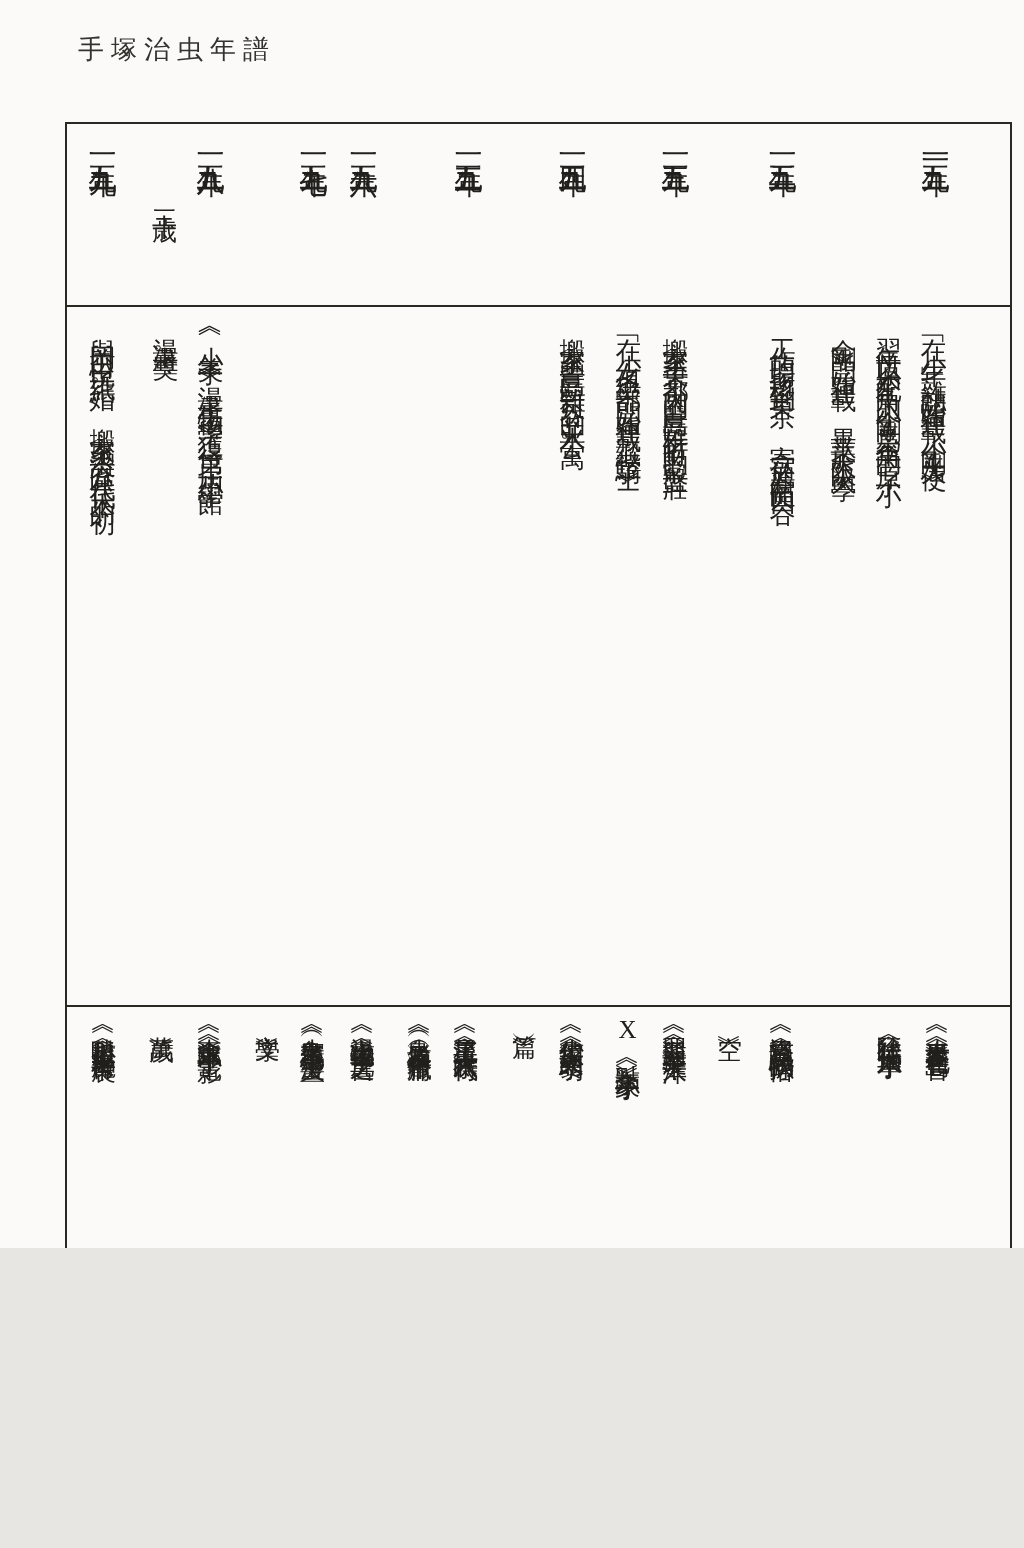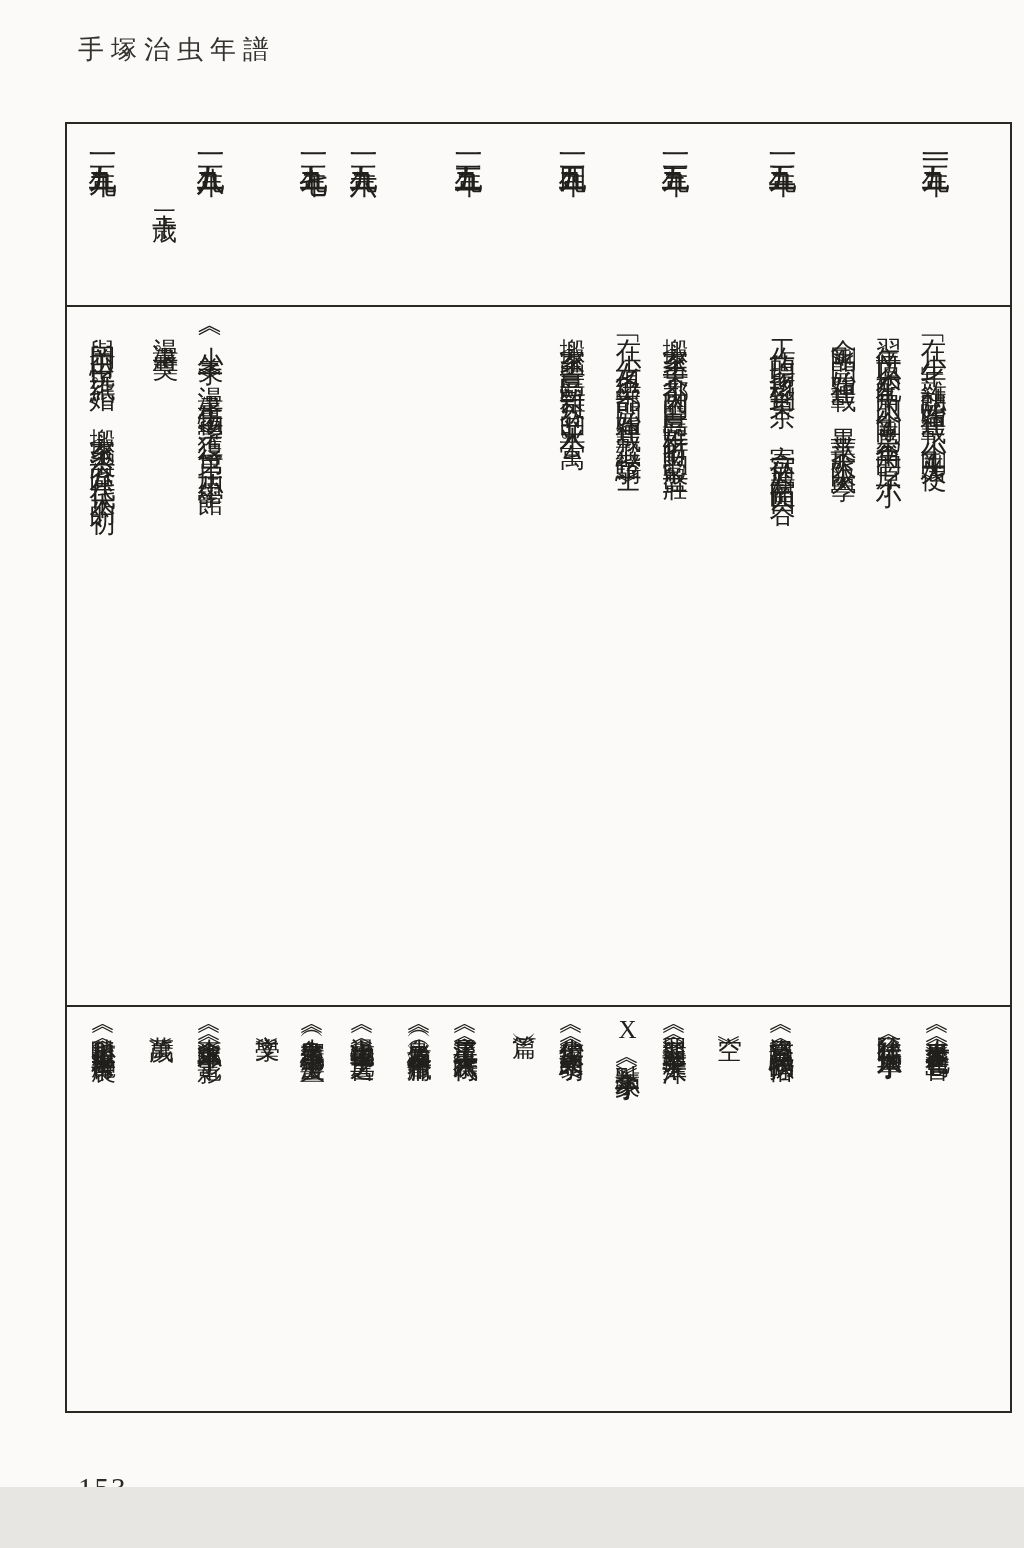--- a/index.html
+++ b/index.html
@@ -1,18 +1,18 @@
 <!DOCTYPE html>
 <html><head>
 <meta charset="utf-8">
 <style>
   html,body { margin:0; padding:0; background:#e8e6e2; }
   .page {
     position:relative;
-    width:1024px; height:1487px;
+    width:1024px; height:1248px;
     background:#fbfaf8;
     font-family:"Liberation Serif","DejaVu Serif",serif;
     color:#21201d;
     overflow:hidden;
   }
   .doc-title {
     position:absolute; left:78px; top:32px;
     font-size:26px; letter-spacing:7px; color:#33322e;
   }
   .table-frame {

